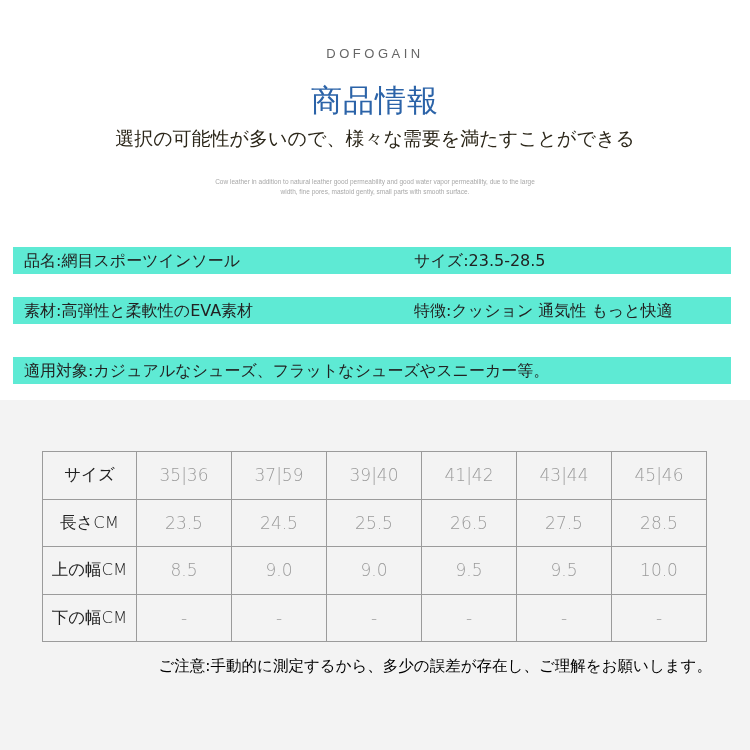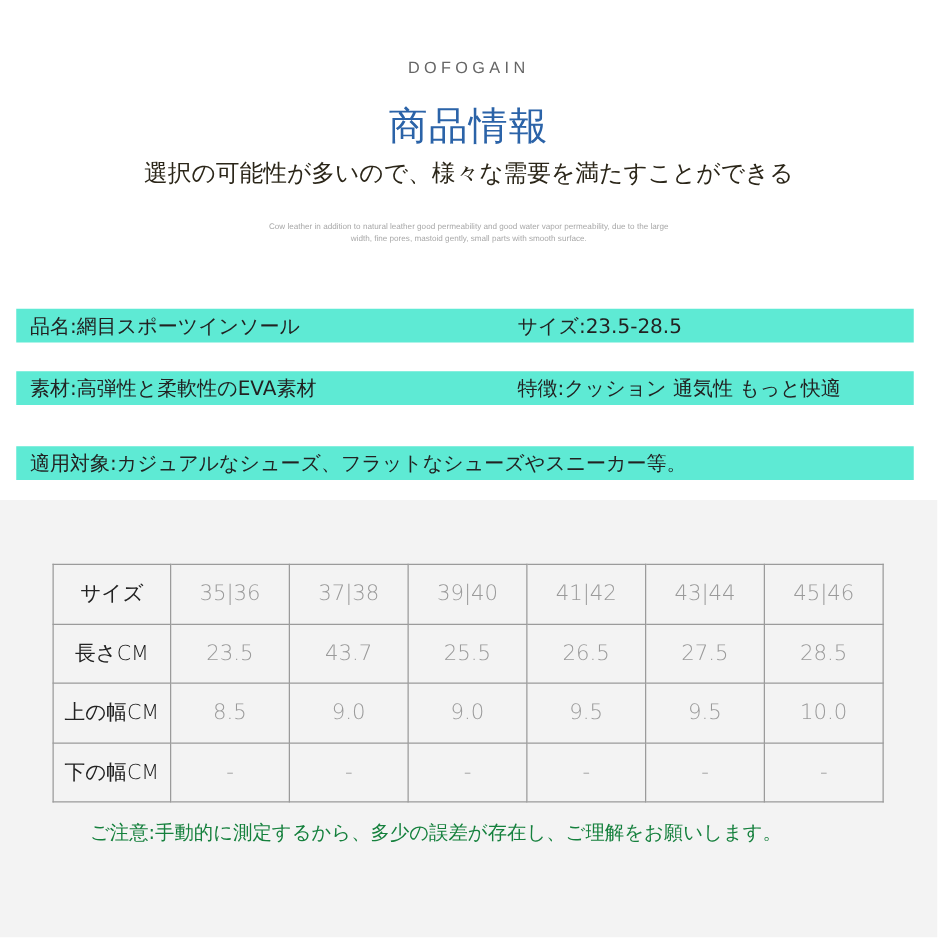--- a/index.html
+++ b/index.html
@@ -51,21 +51,21 @@
       height: 47.5px; font-size: 17px; color: #9a9a9a;
       font-family: "DejaVu Sans", sans-serif; font-weight: 300;
     }
     table.size-table td.row-head {
       color: #222222; font-size: 16.5px; width: 94px; white-space: nowrap;
     }
     table.size-table td.val { width: 95px; }
 
     .notice {
       position: absolute; left: 72px; top: 656px; width: 640px;
-      font-size: 15.5px; color: #15803d; white-space: nowrap;
+      font-size: 15.5px; color: #000000; white-space: nowrap; text-align: right;
     }
   </style>
 </head>
 <body>
 
 <div class="brand">DOFOGAIN</div>
 <div class="title">商品情報</div>
 <div class="subtitle">選択の可能性が多いので、様々な需要を満たすことができる</div>
 <div class="desc">
   <div>Cow leather in addition to natural leather good permeability and good water vapor permeability, due to the large</div>
@@ -84,30 +84,30 @@
   <span class="cell left">適用対象:カジュアルなシューズ、フラットなシューズやスニーカー等。</span>
 </div>
 
 <div class="gray-section"></div>
 
 <table class="size-table">
   <tbody>
       <tr>
     <td class="row-head">サイズ</td>
     <td class="val">35|36</td>
-    <td class="val">37|38</td>
+    <td class="val">37|59</td>
     <td class="val">39|40</td>
     <td class="val">41|42</td>
     <td class="val">43|44</td>
     <td class="val">45|46</td>
   </tr>
   <tr>
     <td class="row-head">長さCM</td>
     <td class="val">23.5</td>
-    <td class="val">43.7</td>
+    <td class="val">24.5</td>
     <td class="val">25.5</td>
     <td class="val">26.5</td>
     <td class="val">27.5</td>
     <td class="val">28.5</td>
   </tr>
   <tr>
     <td class="row-head">上の幅CM</td>
     <td class="val">8.5</td>
     <td class="val">9.0</td>
     <td class="val">9.0</td>

